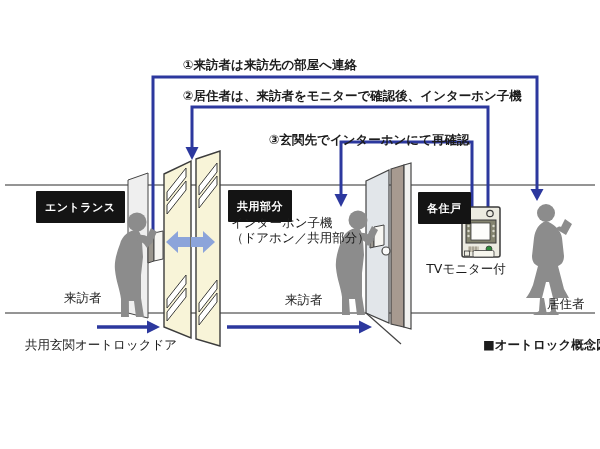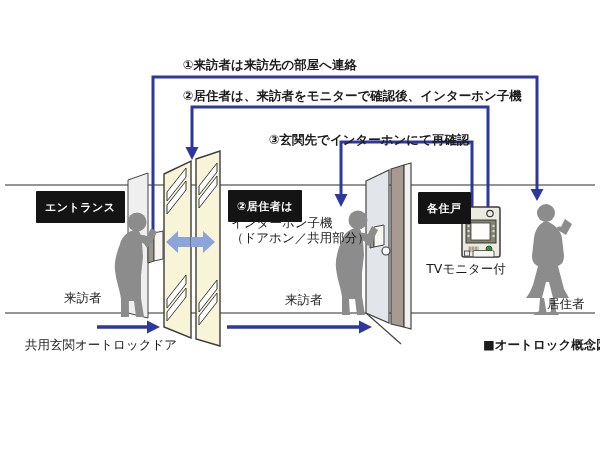--- a/index.html
+++ b/index.html
@@ -141,21 +141,21 @@
       <path class="person" d="M20,95 L19,108 L13,112 L27,112 L24,95 Z"></path>
       <path class="person" d="M31,95 L31,108 L26,112 L39,112 L36,108 L35,95 Z"></path>
     </g>
   </svg>
 
   <div class="txt step" style="left:183px;top:57px;">①来訪者は来訪先の部屋へ連絡</div>
   <div class="txt step" style="left:183px;top:88px;">②居住者は、来訪者をモニターで確認後、インターホン子機</div>
   <div class="txt step" style="left:269px;top:132px;">③玄関先でインターホンにて再確認</div>
 
   <div class="badge" style="left:36px;top:191px;">エントランス</div>
-  <div class="badge" style="left:228px;top:190px;">②居住者は</div>
+  <div class="badge" style="left:228px;top:190px;">共用部分</div>
   <div class="badge" style="left:418px;top:192px;">各住戸</div>
 
   <div class="txt lbl lbl2" style="left:224px;top:215px;margin-left:7px;">
     <div>インターホン子機</div>
     <div>（ドアホン／共用部分）</div>
   </div>
   <div class="txt lbl lbl2 center" style="left:415px;top:261px;width:102px;">
     <div>TVモニター付</div>
   </div>
 

